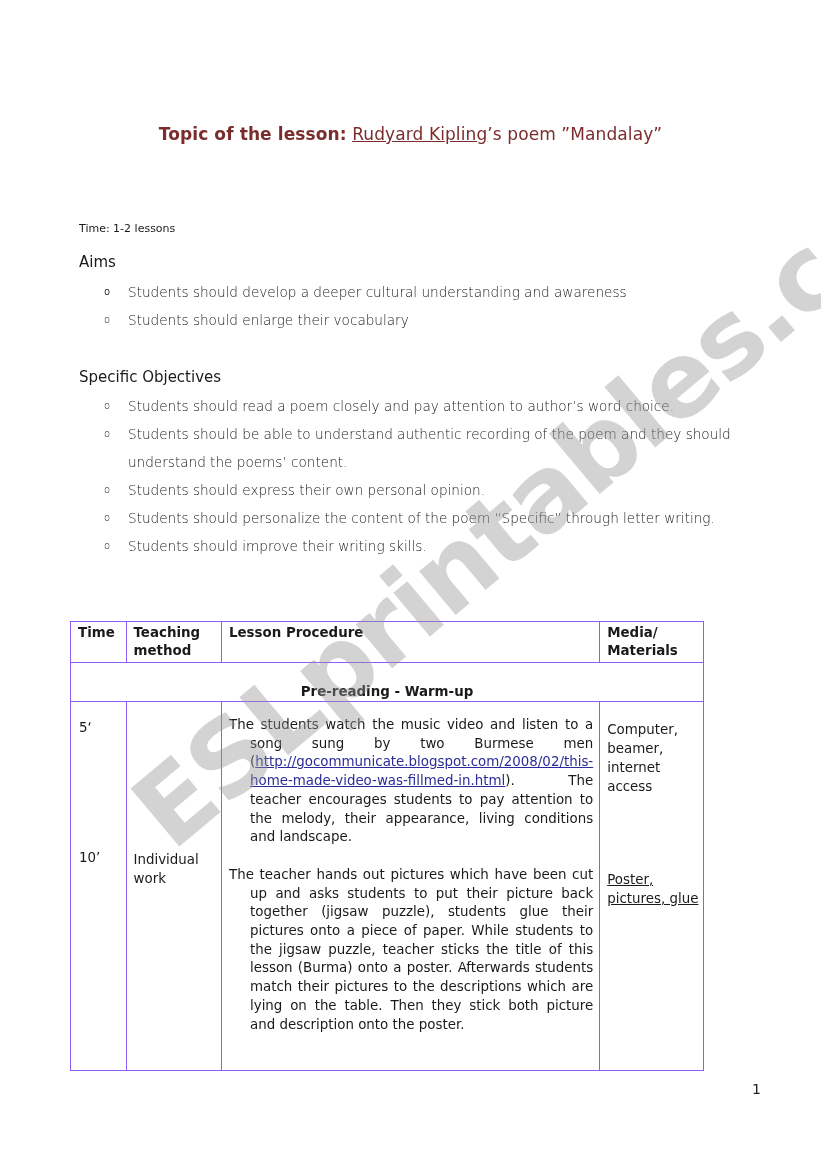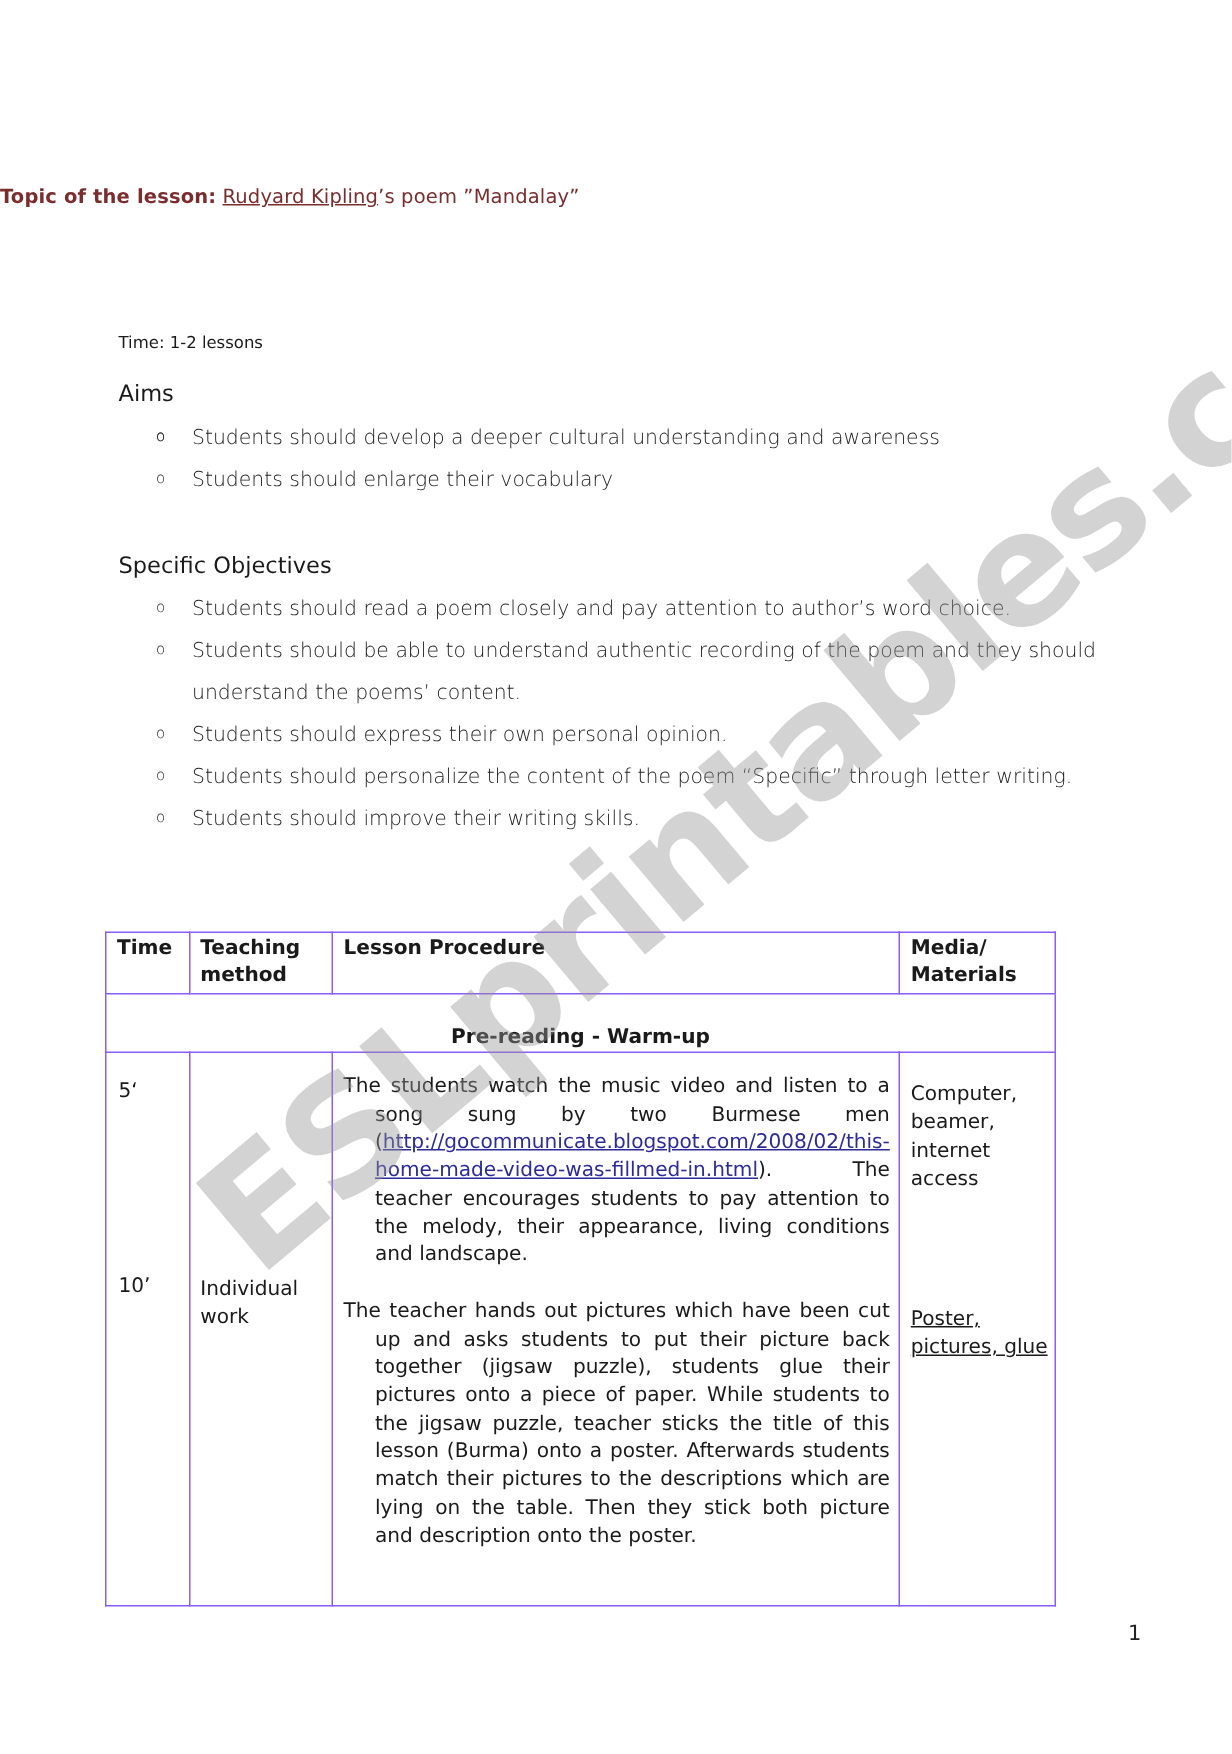--- a/index.html
+++ b/index.html
@@ -4,22 +4,22 @@
 <style>
   html, body { margin: 0; padding: 0; background: #ffffff; }
   body {
     width: 821px; height: 1169px; position: relative; overflow: hidden;
     font-family: "DejaVu Sans", "Liberation Sans", sans-serif;
     color: #1a1a1a;
   }
   .page { position: absolute; left: 0; top: 0; width: 821px; height: 1169px; }
 
   .title {
-    position: absolute; left: 0; top: 124px; width: 821px; text-align: left;
-    font-size: 13px; color: #7b2d2d; letter-spacing: 0.1px;
+    position: absolute; left: 0; top: 124px; width: 821px; text-align: center;
+    font-size: 17px; color: #7b2d2d; letter-spacing: 0.1px;
   }
   .title .label { font-weight: bold; }
   .title .link { text-decoration: underline; }
 
   .h-time { position: absolute; left: 79px; top: 222px; font-size: 11px; }
   .h-aims { position: absolute; left: 79px; top: 253px; font-size: 15px; }
   .h-obj  { position: absolute; left: 79px; top: 368px; font-size: 15px; }
 
   .list { position: absolute; left: 104px; margin: 0; padding: 0; list-style: none; font-size: 13.6px; font-weight: 300; }
   .list li { position: relative; padding-left: 24px; line-height: 28px; color: #222; }

